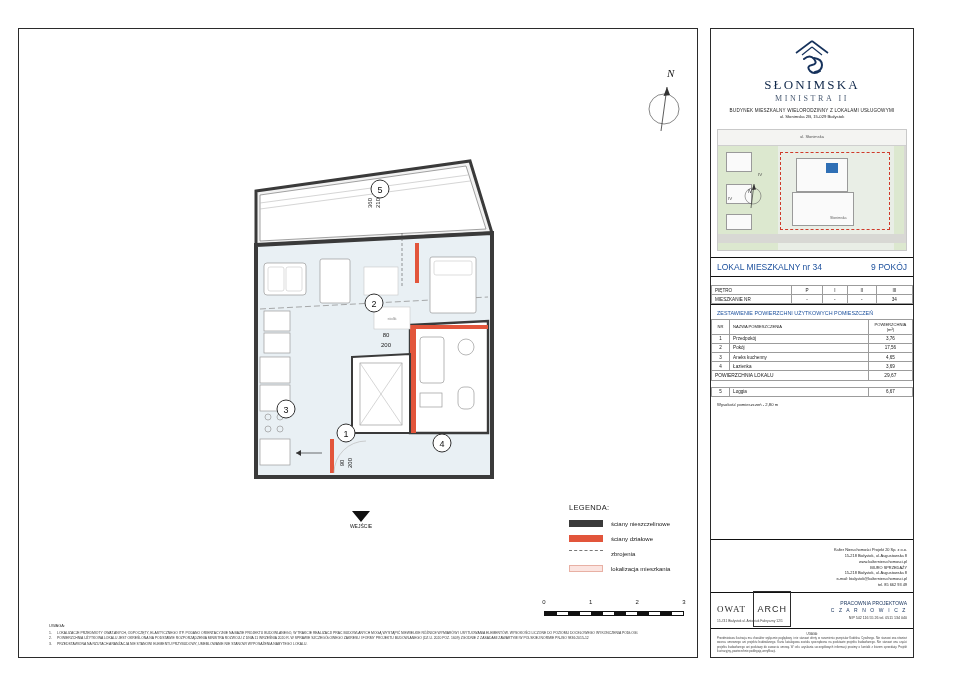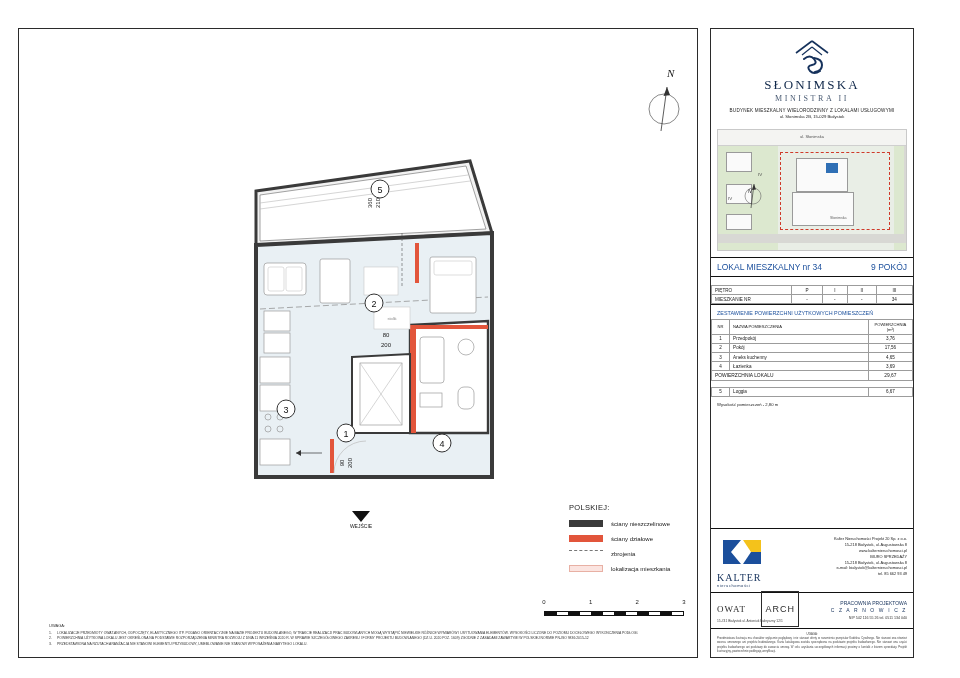--- a/index.html
+++ b/index.html
@@ -102,21 +102,21 @@
 
   .footer-top { border-top:.8px solid #111; padding:7px 6px 4px; display:flex; }
   .f-logo { width:86px; flex:0 0 86px; }
   .f-contact { flex:1; font-size:3.9px; line-height:1.5; text-align:right; color:#222; }
   .kalter-name { font-size:10px; letter-spacing:1px; font-family:"Liberation Serif", serif; color:#16325c; }
   .kalter-sub { font-size:4px; letter-spacing:.6px; color:#16325c; }
 
   .footer-mid { border-top:.6px solid #111; padding:5px 6px; display:flex; align-items:center; }
   .agjo { flex:1; }
   .agjo-txt { font-size:9px; letter-spacing:1px; color:#2b2b2b; font-family:"Liberation Serif", serif; }
-  .agjo-arch { font-size:9px; letter-spacing:1px; color:#2b2b2b; border:.7px solid #2b2b2b; padding:12px 3px; margin-left:11px; }
+  .agjo-arch { font-size:9px; letter-spacing:1px; color:#2b2b2b; border:.7px solid #2b2b2b; padding:12px 3px; margin-left:3px; }
   .agjo-addr { font-size:3.3px; color:#444; margin-top:3px; }
   .pracownia { text-align:right; font-size:5px; color:#16325c; line-height:1.45; }
   .pracownia .p2 { letter-spacing:1.6px; }
   .pracownia .p3 { font-size:3.6px; color:#333; letter-spacing:0; margin-top:2px; }
 
   .footer-bot { border-top:.6px solid #111; padding:3px 6px 4px; font-size:2.8px; line-height:1.5; color:#444; text-align:justify; }
   .footer-bot .uwaga { text-align:center; }
 
   
   svg text { font-family:"Liberation Sans", sans-serif; }
@@ -232,21 +232,21 @@
     </div>
 
     <div style="position:absolute; left:312px; top:482px; width:60px; text-align:center;">
       <svg width="18" height="11" viewBox="0 0 18 11" style="display:block;margin:0 auto;">
         <path d="M9 11 L0 0 L18 0 Z" fill="#111"></path>
       </svg>
       <div style="font-size:5px; margin-top:1px;">WEJŚCIE</div>
     </div>
 
     <div class="legend">
-      <div class="lg-title">POLSKIEJ:</div>
+      <div class="lg-title">LEGENDA:</div>
       <div class="lg-row">
         <span class="swatch sw-bearing"></span>
         <span>ściany nieszczelinowe</span>
       </div>
       <div class="lg-row">
         <span class="swatch sw-partition"></span>
         <span>ściany działowe</span>
       </div>
       <div class="lg-row">
         <span class="swatch sw-dashed"></span>
@@ -416,29 +416,20 @@
         <td style="width:22%">6,67</td>
       </tr>
     </tbody>
       </table>
 
     <div class="height-note">Wysokość pomieszczeń - 2,80 m</div>
 
     <div class="spacer"></div>
 
     <div class="footer-top">
-      <div class="f-logo">
-        <svg width="54" height="32" viewBox="0 0 54 32">
-          <polygon points="6,4 24,4 14,16 24,28 6,28" fill="#1b4f9c"></polygon>
-          <polygon points="26,4 44,4 44,16 34,16" fill="#f4c21b"></polygon>
-          <polygon points="34,16 44,16 44,28 26,28" fill="#1b4f9c"></polygon>
-        </svg>
-        <div class="kalter-name">KALTER</div>
-        <div class="kalter-sub">nieruchomości</div>
-      </div>
       <div class="f-contact">
         <div>Kalter Nieruchomości Projekt 20 Sp. z o.o.</div>
         <div>15-218 Białystok, ul. Augustowska 8</div>
         <div>www.kalternieruchomosci.pl</div>
         <div>BIURO SPRZEDAŻY</div>
         <div>15-218 Białystok, ul. Augustowska 8</div>
         <div>e-mail: bialystok@kalternieruchomosci.pl</div>
         <div>tel. 85 662 93 49</div>
       </div>
     </div>

